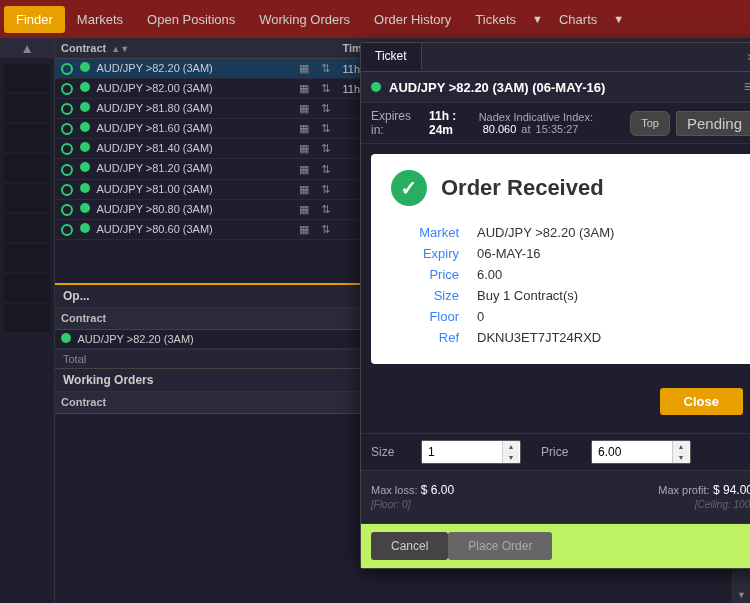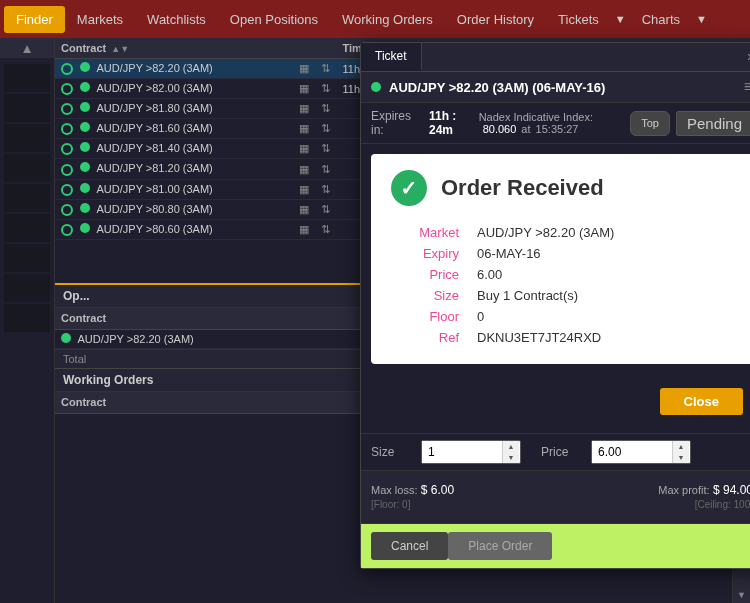--- a/index.html
+++ b/index.html
@@ -287,21 +287,21 @@
     .order-details-table {
       width: 100%;
       border-collapse: collapse;
     }
     .order-details-table td {
       padding: 3px 6px;
       font-size: 13px;
       color: #333;
     }
     .order-details-table td:first-child {
-      color: #ec4899;
+      color: #3b82f6;
       text-align: right;
       width: 80px;
       padding-right: 12px;
     }
 
     .close-btn {
       display: block;
       margin: 10px 10px 10px auto;
       padding: 6px 24px;
       background: #e8a000;
@@ -364,21 +364,21 @@
     .ticket-bottom {
       padding: 12px 10px;
       background: #252535;
       border-top: 1px solid #333;
       display: flex;
       align-items: center;
       justify-content: space-between;
     }
     .max-loss-text { color: #aaa; font-size: 11px; }
     .max-loss-val { color: #fff; font-size: 12px; }
-    .floor-text { color: #666; font-size: 10px; }
+    .floor-text { color: #666; font-size: 10px; font-style: italic; }
 
     .ticket-actions {
       display: flex;
       padding: 8px 10px;
       background: #bef264;
       border-top: 1px solid #333;
     }
     .cancel-btn {
       padding: 7px 20px;
       background: #444;
@@ -399,21 +399,20 @@
     }
   </style>
 </head>
 <body>
 
 <div style="position:relative; width:750px; height:603px; overflow:hidden;">
 
   <div class="top-nav">
     <div class="nav-item active">Finder</div>
     <div class="nav-item">Markets</div>
-    <div class="nav-item">Watchlists</div>
     <div class="nav-item">Open Positions</div>
     <div class="nav-item">Working Orders</div>
     <div class="nav-item">Order History</div>
     <div class="nav-item">Tickets</div>
     <div class="nav-chevron">▼</div>
     <div class="nav-item">Charts</div>
     <div class="nav-chevron">▼</div>
   </div>
 
   <div class="main-content">

